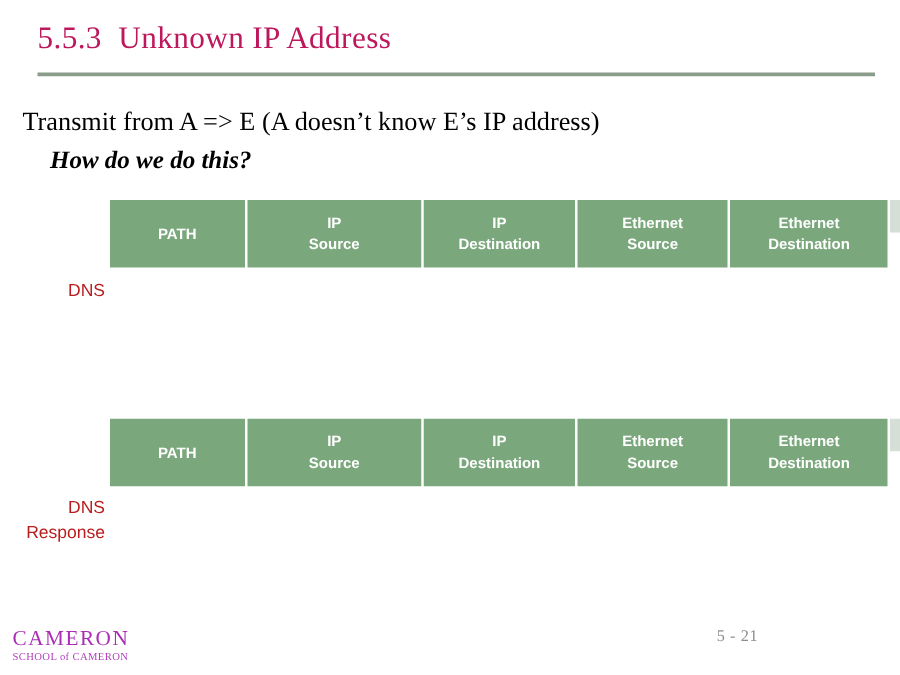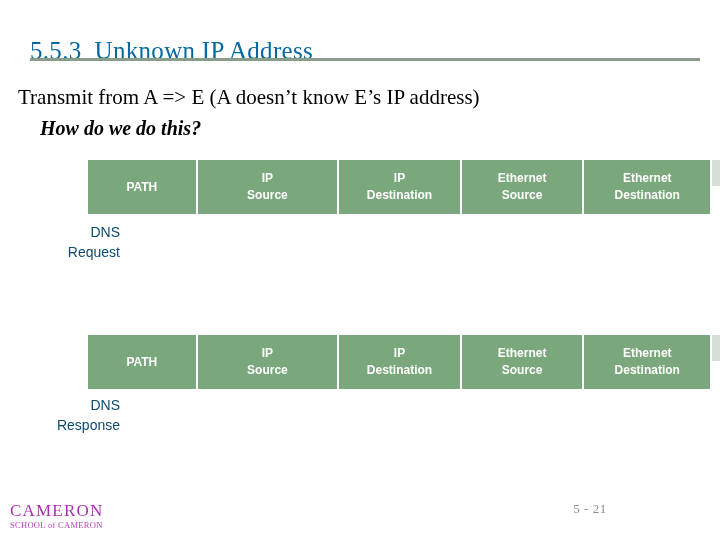--- a/index.html
+++ b/index.html
@@ -16,24 +16,23 @@
   }
 
   
   #slide-title {
     position: absolute;
     left: 30px;
     top: 17px;
     font-family: "Liberation Serif", serif;
     font-size: 25px;
     font-weight: 400;
-    color: #0369a1;
+    color: #be185d;
     letter-spacing: 0.3px;
     white-space: pre;
-    margin-top: 20px;
   }
   #title-rule {
     position: absolute;
     left: 30px;
     top: 58px;
     width: 670px;
     height: 3px;
     background: #8A9D8A;
   }
 
@@ -114,23 +113,22 @@
 
   
   .row-label {
     position: absolute;
     left: 0px;
     width: 84px;
     text-align: right;
     font-family: "Liberation Sans", sans-serif;
     font-size: 14px;
     font-weight: 400;
-    color: #0c4a6e;
+    color: #b91c1c;
     line-height: 20px;
-    padding-left: 36px;
   }
   #label-dns-request  { top: 222px; }
   #label-dns-response { top: 395px; }
   .row-label .line2 { display: block; }
 
   
   #footer-logo {
     position: absolute;
     left: 10px;
     top: 502px;
@@ -170,21 +168,20 @@
 <div id="slide-title">5.5.3  Unknown IP Address</div>
 
 <div id="title-rule"></div>
 
 <div id="statement-line">Transmit from A =&gt; E (A doesn’t know E’s IP address)</div>
 
 <div id="question-line">How do we do this?</div>
 
 <div id="label-dns-request" class="row-label">
   <span>DNS</span>
-  <span class="line2">Request</span>
 </div>
 
 <div id="table-dns-request" class="packet-table">
 
   <div class="table-row header-row">
     <div class="cell header-cell col-path">
       <span>PATH</span>
       <span class="line2"></span>
     </div>
     <div class="cell header-cell col-ipsrc">

